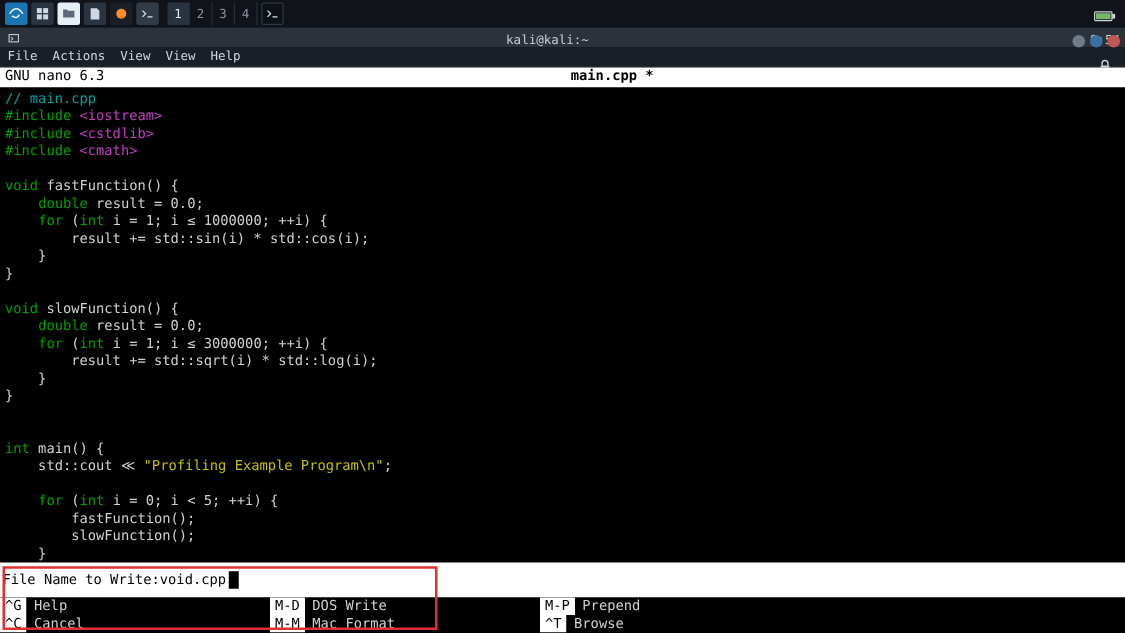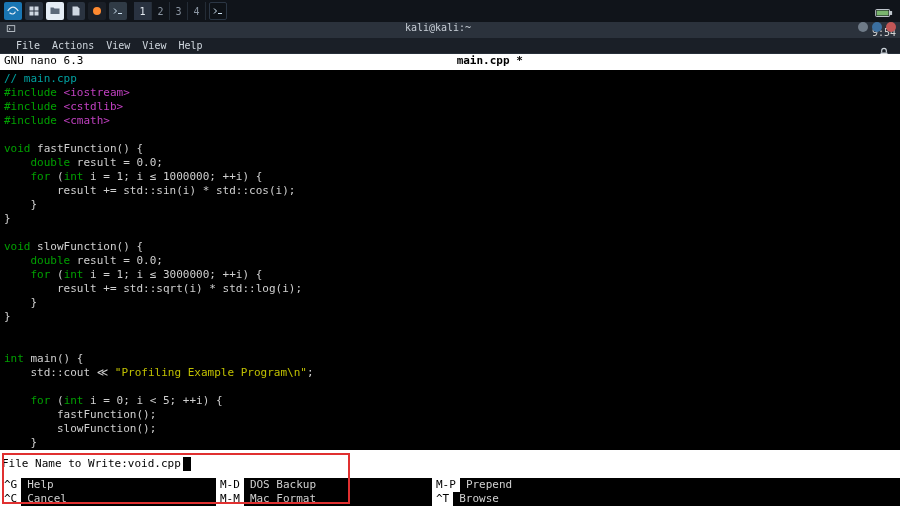--- a/index.html
+++ b/index.html
@@ -43,39 +43,39 @@
   .ws-cell.active { background:#293240; color:#e2e8ef; }
   .tray-item { display:flex; align-items:center; gap:4px; color:#cbd2d9; }
   .tray-item svg { width:14px; height:14px; }
   .battery { display:flex; align-items:center; gap:3px; font-size:10px; }
   .clock { font-size:10px; }
 
   
   .win-titlebar {
     height:16px;
     background:#2b323c;
-    display:flex; align-items:flex-start;
+    display:flex; align-items:flex-end;
     color:#c7ced6; font-size:10px;
     padding:0 4px;
   }
   .win-titlebar .left-ico { width:14px; height:14px; display:flex; align-items:center; justify-content:center; }
   .win-titlebar .title-center { flex:1; text-align:center; }
   .win-titlebar .win-btns { display:flex; gap:4px; }
   .win-btns .wb { width:10px; height:10px; border-radius:50%; }
   .wb.min { background:#6f7b88; }
   .wb.max { background:#3b6fa0; }
   .wb.close { background:#c25656; }
 
   
   .term-menubar {
     height:16px;
     background:#1a1f27;
     display:flex; align-items:center;
     gap:12px;
-    padding:0 16px;
+    padding:0 6px;
     font-size:10px;
     color:#cfd6dd;
     border-bottom:1px solid #262e38;
   }
   .term-menubar span { cursor:default; }
 
   
   .terminal {
     position:absolute;
     top:54px; left:0; right:0; bottom:0;
@@ -287,21 +287,21 @@
         <div class="sc">
           <span class="key">^G</span>
           <span>Help</span>
         </div>
         <div class="sc">
           <span class="key">^C</span>
           <span>Cancel</span>
         </div>
         <div class="sc">
           <span class="key">M-D</span>
-          <span>DOS Backup</span>
+          <span>DOS Write</span>
         </div>
         <div class="sc">
           <span class="key">M-M</span>
           <span>Mac Format</span>
         </div>
         <div class="sc">
           <span class="key">M-P</span>
           <span>Prepend</span>
         </div>
         <div class="sc">

